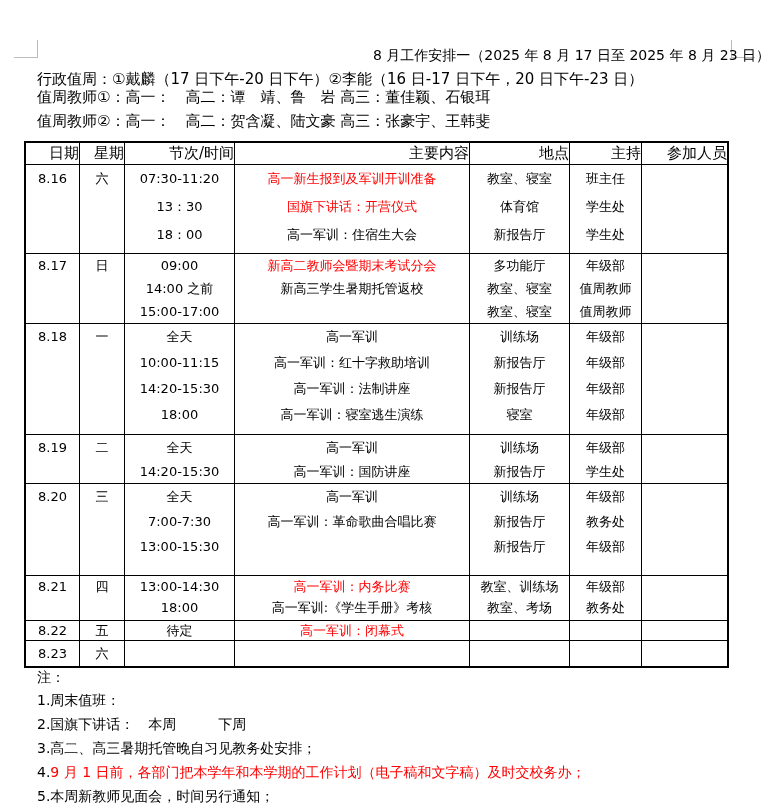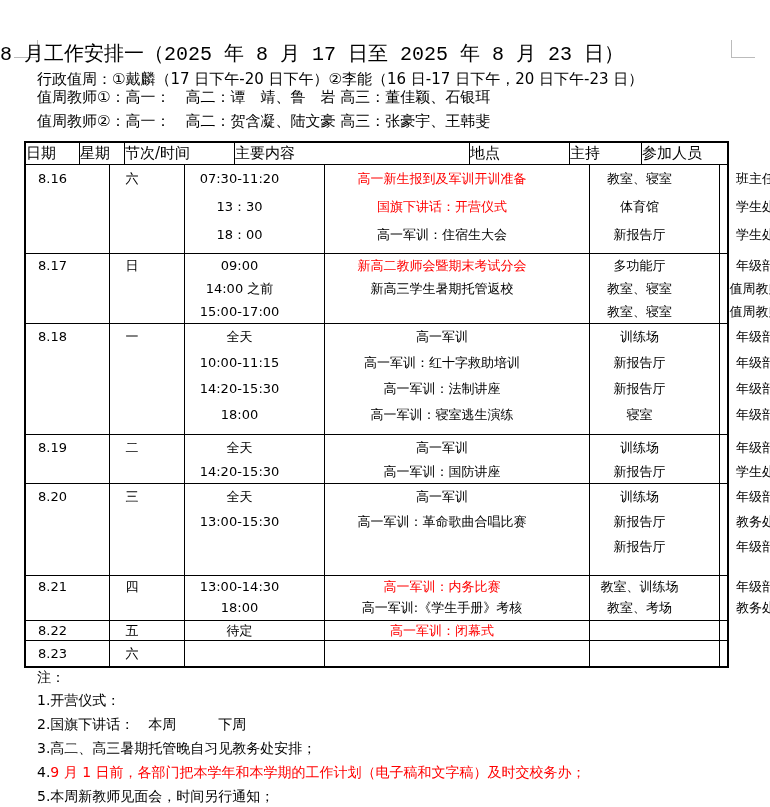--- a/index.html
+++ b/index.html
@@ -5,31 +5,31 @@
   :root{ --red:#FF0000; --crop:#BBBBBB; --border:#000000; }
   html,body{margin:0;padding:0;background:#ffffff;}
   body{font-family:"DejaVu Sans","Liberation Sans",sans-serif;color:#000;}
   .page{position:relative;width:770px;height:807px;background:#fff;overflow:hidden;}
 
   
   .crop{position:absolute;width:23px;height:17px;}
   .crop-tl{left:14px;top:40px;border-right:1px solid var(--crop);border-bottom:1px solid var(--crop);}
   .crop-tr{left:731px;top:40px;border-left:1px solid var(--crop);border-bottom:1px solid var(--crop);}
 
-  .title{position:absolute;top:46px;left:0;width:100%;text-align:left;font-size:20px;line-height:18px;white-space:pre;font-family:Liberation Mono, monospace;}
+  .title{position:absolute;top:46px;left:0;width:100%;text-align:right;font-size:14px;line-height:18px;white-space:pre;}
   .hline{position:absolute;left:37px;font-size:15px;line-height:18px;white-space:pre;}
   #hl1{top:70px} #hl2{top:88px} #hl3{top:112px}
 
   .table{position:absolute;left:24px;top:141px;width:701px;border:2px solid var(--border);box-sizing:content-box;}
   .thead,.trow{display:grid;grid-template-columns:53px 45px 110px 235px 100px 72px 86px;}
   .thead{height:21px;}
-  .hc{font-size:15px;text-align:left;line-height:21px;}
+  .hc{font-size:15px;text-align:right;line-height:21px;}
   .c{border-left:1px solid var(--border);box-sizing:border-box;overflow:hidden;}
   .thead > :first-child,.trow > :first-child{border-left:none;}
-  .trow{border-top:1px solid var(--border);box-sizing:border-box;gap:30px;}
+  .trow{border-top:1px solid var(--border);box-sizing:border-box;}
   .line{text-align:center;font-size:13px;line-height:24px;white-space:pre;}
   .red{color:var(--red);}
 
   #tbody .trow:nth-child(1){min-height:89px}
   #tbody .trow:nth-child(1) .line{line-height:28px}
   #tbody .trow:nth-child(2){min-height:68px}
   #tbody .trow:nth-child(2) .line{line-height:23px}
   #tbody .trow:nth-child(3){min-height:111px}
   #tbody .trow:nth-child(3) .line{line-height:26px}
   #tbody .trow:nth-child(4){min-height:49px}
@@ -188,20 +188,21 @@
         </div>
         <div class="trow">
           <div class="c">
             <div class="line">8.20</div>
           </div>
           <div class="c">
             <div class="line">三</div>
           </div>
           <div class="c">
             <div class="line">全天</div>
+            <div class="line">7:00-7:30</div>
             <div class="line">13:00-15:30</div>
           </div>
           <div class="c">
             <div class="line">高一军训</div>
             <div class="line">高一军训：革命歌曲合唱比赛</div>
           </div>
           <div class="c">
             <div class="line">训练场</div>
             <div class="line">新报告厅</div>
             <div class="line">新报告厅</div>
@@ -271,20 +272,20 @@
           <div class="c"></div>
           <div class="c"></div>
           <div class="c"></div>
         </div>
       </div>
   </div>
 
   <div class="notes">
     <div class="note-label">注：</div>
     <div id="notes-list">
-        <div class="note"><span class="prefix">1.</span><span class="">开营仪式：</span></div>
+        <div class="note"><span class="prefix">1.</span><span class="">周末值班：</span></div>
         <div class="note"><span class="prefix">2.</span><span class="">国旗下讲话：　本周　　　下周</span></div>
         <div class="note"><span class="prefix">3.</span><span class="">高二、高三暑期托管晚自习见教务处安排；</span></div>
         <div class="note"><span class="prefix">4.</span><span class="red">9 月 1 日前，各部门把本学年和本学期的工作计划（电子稿和文字稿）及时交校务办；</span></div>
         <div class="note"><span class="prefix">5.</span><span class="">本周新教师见面会，时间另行通知；</span></div>
       </div>
   </div>
 </div>
 
 </body></html>

